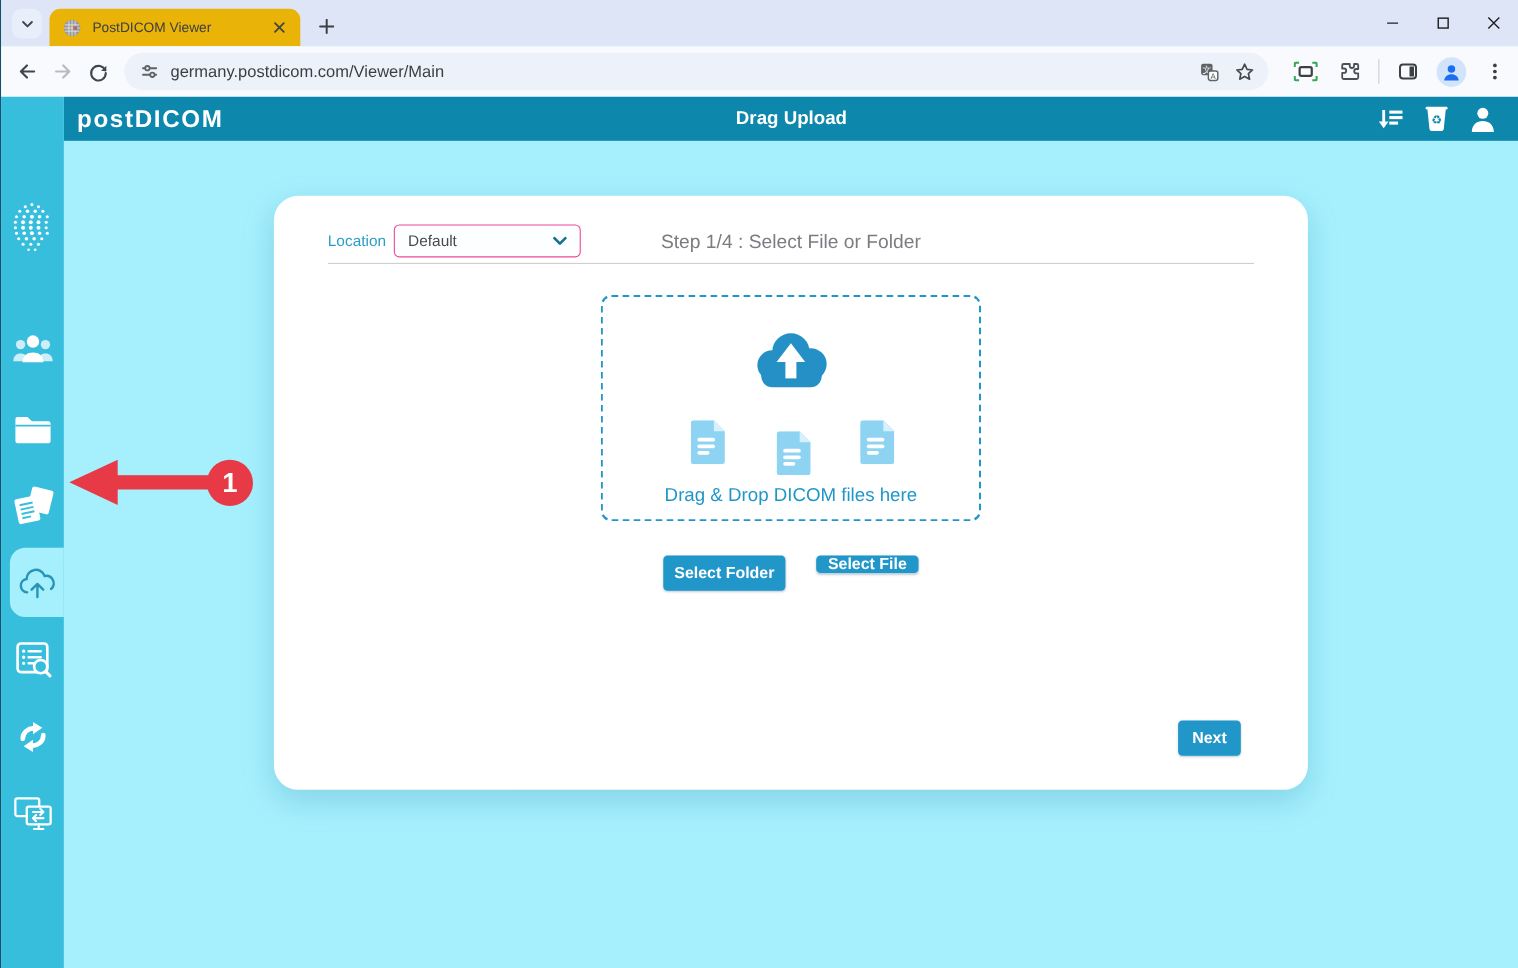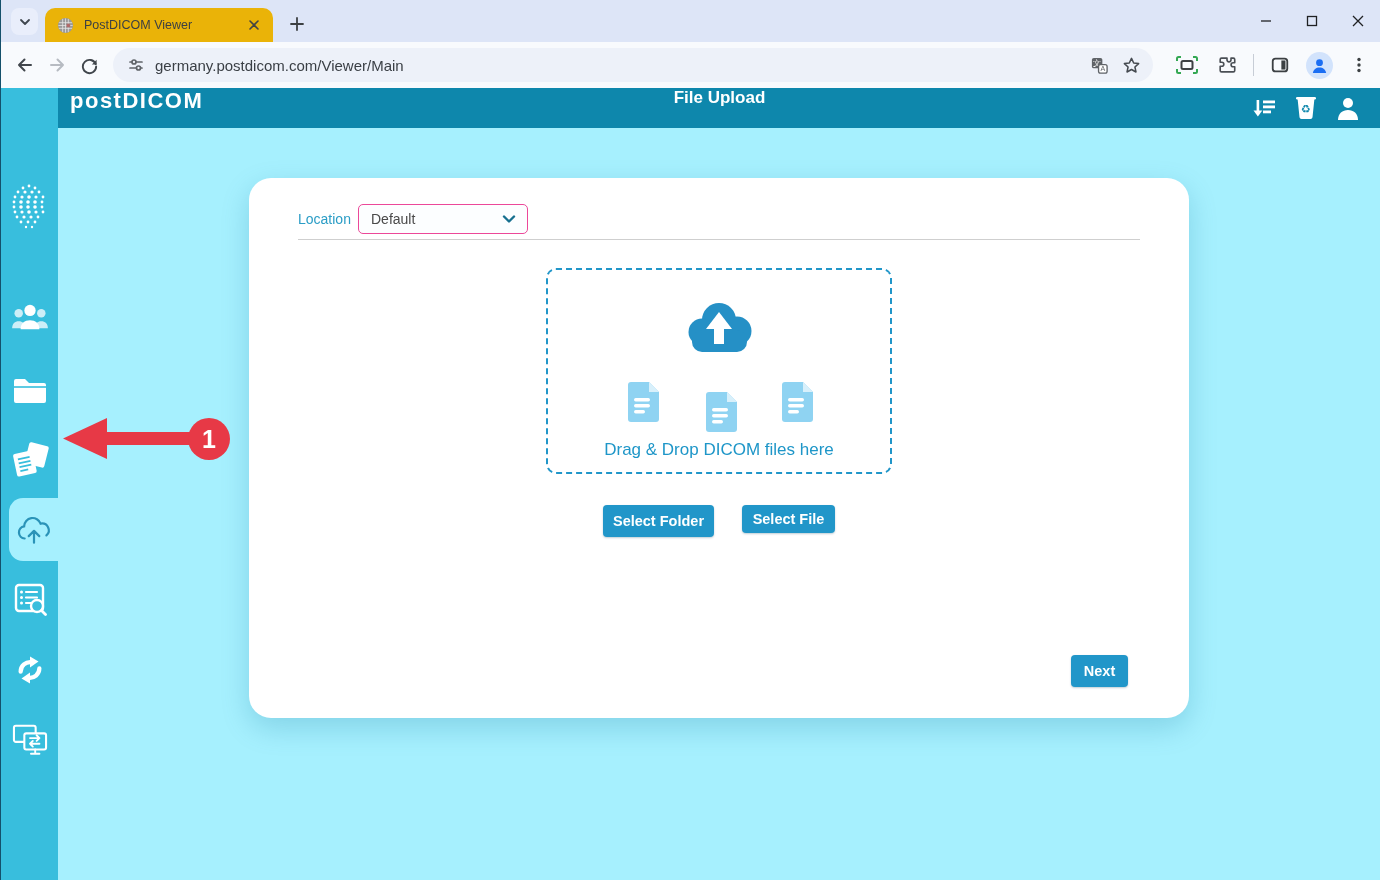--- a/index.html
+++ b/index.html
@@ -51,21 +51,21 @@
   .omnibox .url { margin-left:8px; font-size:15px; color:#3a3f45; flex:1 1 auto; white-space:nowrap; }
   .omni-icon { width:24px; height:24px; display:flex; align-items:center; justify-content:center; margin-left:8px; cursor:pointer; }
   .tb-right { display:flex; align-items:center; margin-left:14px; }
   .tb-icon { width:28px; height:28px; display:flex; align-items:center; justify-content:center; margin:0 6px; cursor:pointer; }
   .tb-sep { width:1px; height:22px; background:#c7cdd6; margin:0 6px; }
   .avatar { width:27px; height:27px; border-radius:50%; background:#d2e3fc; display:flex; align-items:center; justify-content:center; margin:0 6px; cursor:pointer; }
 
   
   .app-header {
     position:absolute; left:57px; top:88px; width:1323px; height:40px;
-    background:#0e87ac; display:flex; align-items:flex-start;
+    background:#0e87ac; display:flex; align-items:center;
   }
   .brand {
     margin-left:12px; color:#ffffff; font-size:22px; font-weight:600;
     letter-spacing:1.5px;
   }
   .page-title {
     position:absolute; left:50%; transform:translateX(-50%);
     color:#ffffff; font-size:17px; font-weight:700;
   }
   .header-icons { position:absolute; right:18px; top:0; height:40px; display:flex; align-items:center; }
@@ -118,21 +118,21 @@
     position:absolute; left:0; bottom:12px; width:100%; text-align:center;
     font-size:17px; color:#1e96c8;
   }
   .btn {
     background:#2196c9; color:#ffffff; border:none; border-radius:4px;
     font-family:"Liberation Sans", sans-serif; font-size:14.5px; font-weight:700;
     cursor:pointer; box-shadow:0 1px 2px rgba(0,60,90,0.25);
   }
   .btn-row { position:absolute; left:0; top:327px; width:100%; display:flex; justify-content:center; gap:28px; }
   .btn-select-folder { width:111px; height:32px; }
-  .btn-select-file  { width:93px;  height:28px; }
+  .btn-select-file  { width:93px;  height:16px; }
   .btn-next { position:absolute; right:61px; top:477px; width:57px; height:32px; }
 
   
   .annotation { position:absolute; left:58px; top:412px; width:180px; height:56px; pointer-events:none; }
 </style>
 </head>
 <body>
 
 <div class="tabstrip">
   <div class="tab-search-btn">
@@ -262,21 +262,21 @@
           <circle cx="9" cy="14.5" r="1.7"></circle>
         </svg>
     </span>
   </div>
 </div>
 
 <div class="main-bg"></div>
 
 <div class="app-header">
   <span class="brand">postDICOM</span>
-  <span class="page-title">File Upload</span>
+  <span class="page-title">Drag Upload</span>
   <div class="header-icons">
     <span class="hicon">
       <svg width="24" height="24" viewBox="0 0 24 24" fill="#fff">
         <rect x="4.6" y="4" width="2.6" height="13"></rect>
           <path d="M1.5 14.5h8.8L5.9 20.5z"></path>
         <rect x="11" y="4.5" width="12" height="2.8"></rect>
           <rect x="11" y="9.5" width="12" height="2.8"></rect>
           <rect x="11" y="14.5" width="8" height="2.8"></rect>
       </svg>
     </span>
@@ -412,20 +412,21 @@
 </div>
 
 <div class="card">
   <span class="location-label">Location</span>
   <div class="location-select">
     <span class="value">Default</span>
     <svg width="16" height="16" viewBox="0 0 16 16">
       <path d="M3 5.5l5 5 5-5" fill="none" stroke="#17708f" stroke-width="2.4" stroke-linecap="round" stroke-linejoin="round"></path>
     </svg>
   </div>
+  <div class="step-title">Step 1/4 : Select File or Folder</div>
   <div class="card-divider"></div>
 
   <div class="dropzone">
     <svg class="dz-cloud" width="78" height="58" viewBox="0 0 78 58">
       <g fill="#2590c6">
         <circle cx="39" cy="22" r="17"></circle>
         <circle cx="22" cy="34" r="13.5"></circle>
         <circle cx="57" cy="33" r="14.5"></circle>
         <rect x="12" y="32" width="55" height="22" rx="10"></rect>
       </g>

